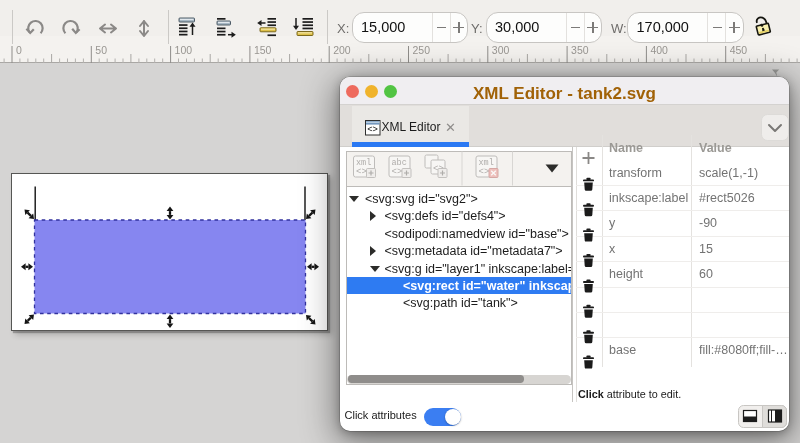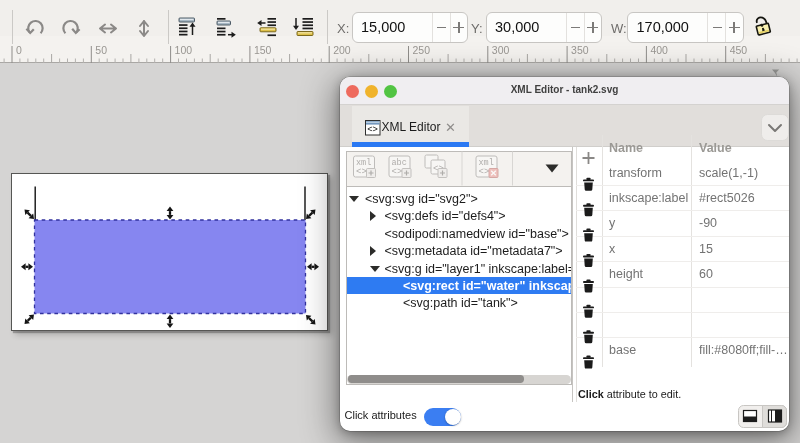--- a/index.html
+++ b/index.html
@@ -4,36 +4,36 @@
 <style>
 * { margin:0; padding:0; box-sizing:border-box; }
 html,body { width:800px; height:443px; overflow:hidden; }
 body { font-family:"Liberation Sans", sans-serif; position:relative; background:#d5d4d3; }
 
 #toolbar { position:absolute; left:0; top:0; width:800px; height:40px; background:#f1efec; }
 #rulertop { position:absolute; left:0; top:36px; width:800px; height:4px; background:#f4f2ef; }
 #ruler  { position:absolute; left:0; top:40px; width:800px; height:23px; background:#f4f2ef; border-bottom:1px solid #a9a7a4; }
 
 .tblbl { position:absolute; top:20.5px; font-size:13px; color:#6e6c6a; }
-.spin { position:absolute; top:11.5px; width:116.5px; height:31px; background:#fdfdfc; border:1px solid #c8c6c3; border-radius:6px; }
+.spin { position:absolute; top:11.5px; width:116.5px; height:31px; background:#fdfdfc; border:1px solid #c8c6c3; border-radius:12px; }
 .spinval { position:absolute; left:8.5px; top:6.5px; font-size:14.5px; color:#111; }
 .sep1 { position:absolute; right:34.5px; top:0; width:1px; height:29px; background:#e3e1de; }
 .sep2 { position:absolute; right:16.5px; top:0; width:1px; height:29px; background:#e3e1de; }
 .minus { position:absolute; right:21px; top:14px; width:9px; height:1.8px; background:#7c7a78; }
 .plusv { position:absolute; right:7.5px; top:9.5px; width:1.8px; height:11px; background:#7c7a78; }
 .plush { position:absolute; right:3px; top:14px; width:11px; height:1.8px; background:#7c7a78; }
 
 #canvas { position:absolute; left:0; top:63px; width:800px; height:380px; background:#d5d4d3; }
 #page { position:absolute; left:11px; top:110px; width:317px; height:158px; background:#fff; border:1px solid #565654; box-shadow:2px 2px 1px rgba(0,0,0,0.25), 4px 4px 6px rgba(0,0,0,0.18); }
 
 #win { position:absolute; left:340px; top:77px; width:449px; height:354px; background:#fff; border-radius:10px;
   box-shadow:0 0 0 0.5px rgba(0,0,0,0.28), 0 8px 34px 5px rgba(0,0,0,0.42), 0 2px 10px rgba(0,0,0,0.28); }
 #titlebar { position:absolute; left:0; top:0; width:100%; height:28px; background:#f0eef1; border-bottom:1px solid #d4d2d0; border-radius:10px 10px 0 0; }
 .light { position:absolute; top:7.5px; width:13px; height:13px; border-radius:50%; }
-#title { position:absolute; left:0; top:7px; width:100%; text-align:center; font-size:10px; font-weight:bold; color:#404040; }
+#title { position:absolute; left:0; top:7px; width:100%; text-align:center; font-size:17px; font-weight:bold; color:#a16207; }
 #tabbar { position:absolute; left:0; top:28px; width:100%; height:42px; background:#e1dedb; border-bottom:1px solid #d0cecb; }
 #tab { position:absolute; left:12px; top:0.5px; width:117px; height:41.5px; background:#eae8e5; }
 #tabblue { position:absolute; left:12px; top:64.5px; width:117px; height:5.5px; background:#2b79f3; }
 #tablbl { position:absolute; left:41.5px; top:43px; font-size:12px; color:#1c1c1c; }
 #tabx { position:absolute; left:105px; top:42.5px; font-size:13px; color:#8e8c8a; }
 
 #lpanel-tb { position:absolute; left:5.5px; top:73.5px; width:226px; height:36px; background:#f4f2ef; border:1px solid #bdbbb8; }
 #tree { position:absolute; left:5.5px; top:109.5px; width:226px; height:198.5px; background:#fff; border:1px solid #bdbbb8; border-top:none; }
 .trow { position:absolute; left:6.5px; width:224.5px; height:17px; overflow:hidden; }
 .trow.sel { background:#2e7bf2; }

